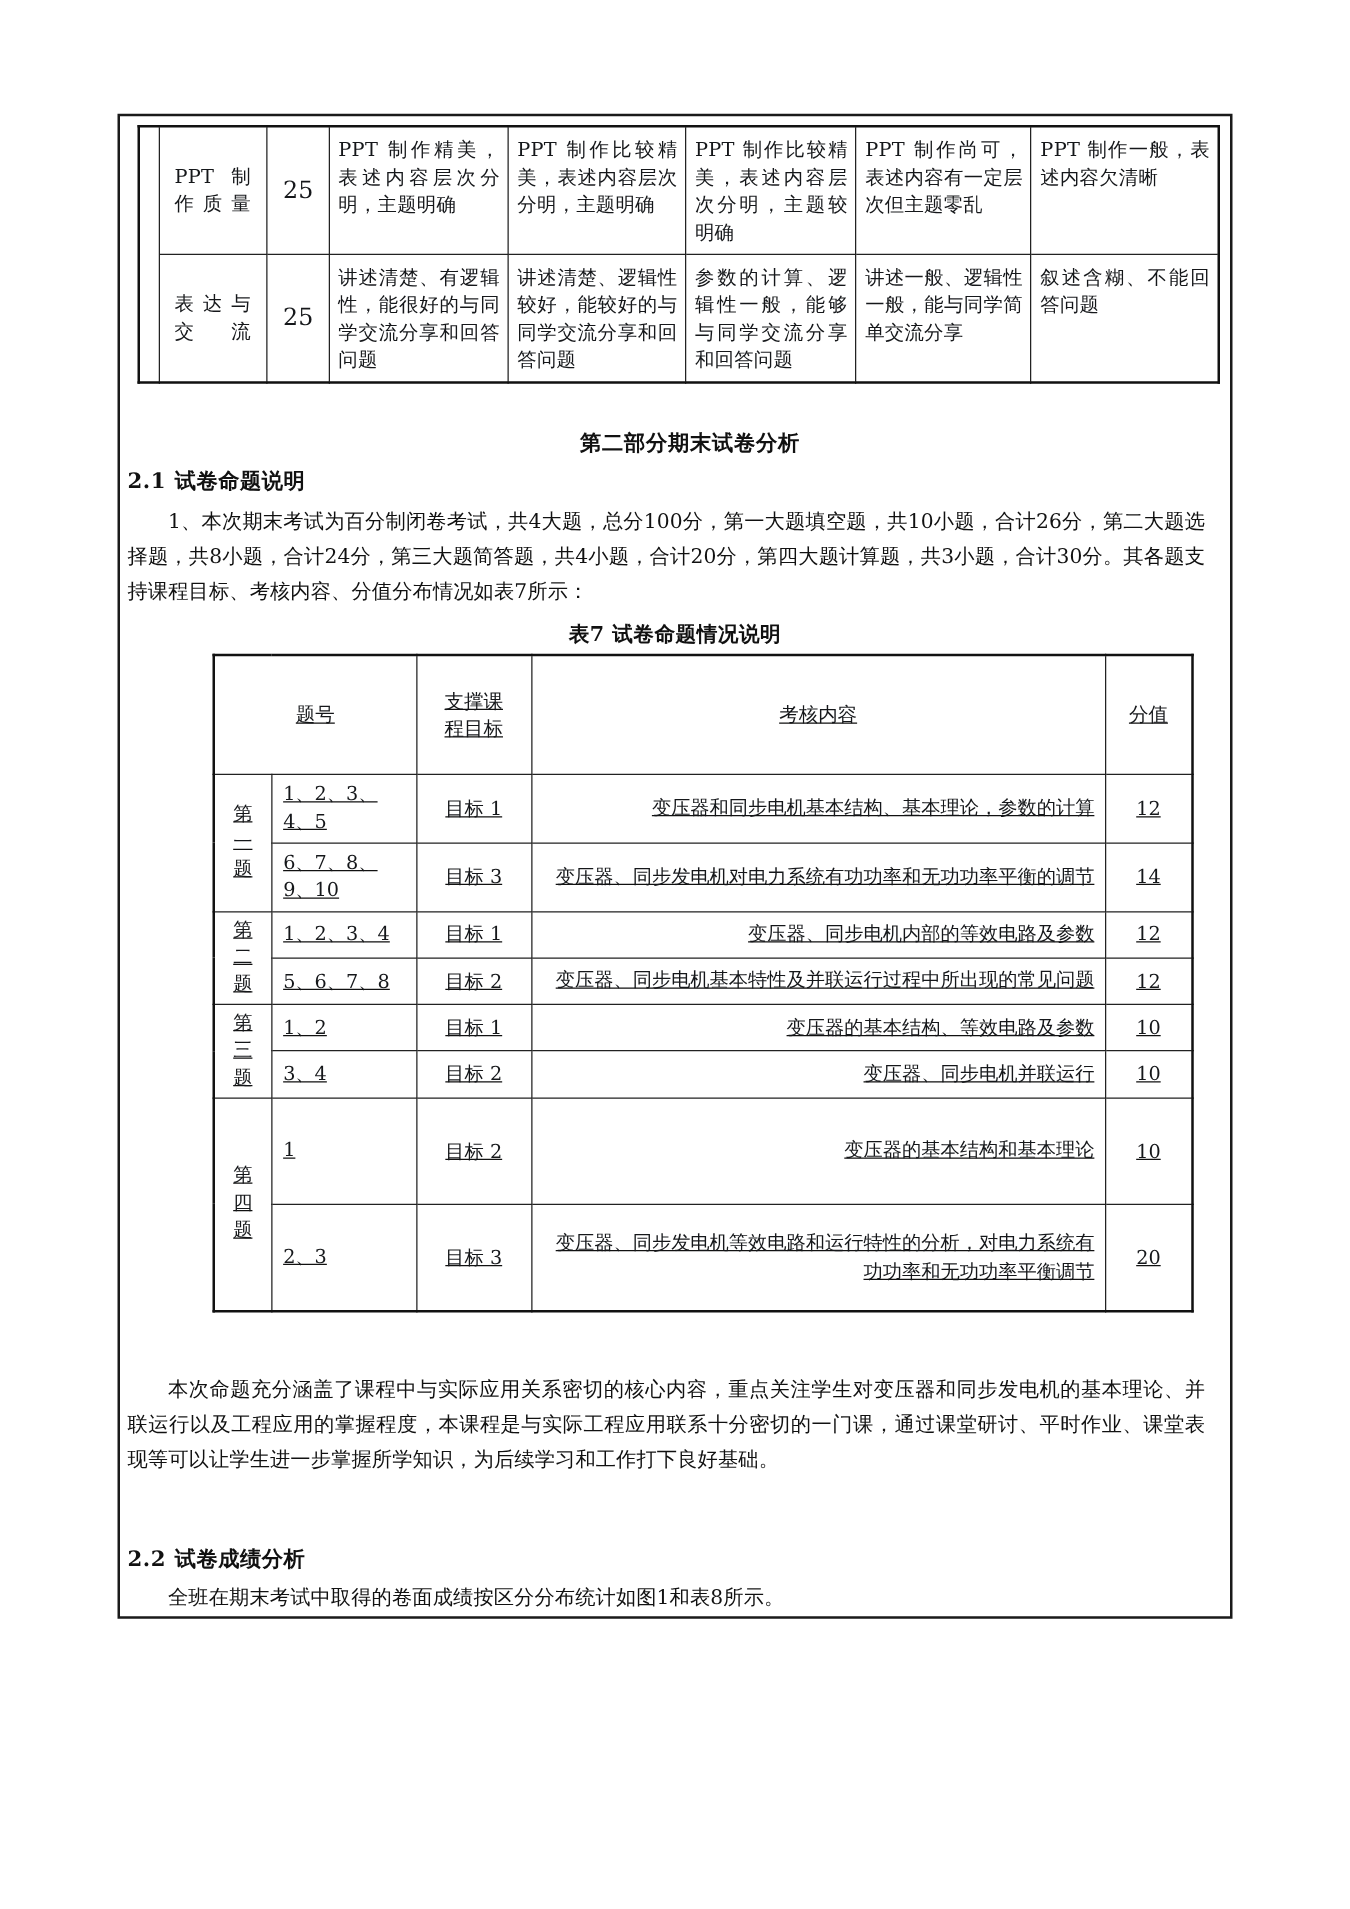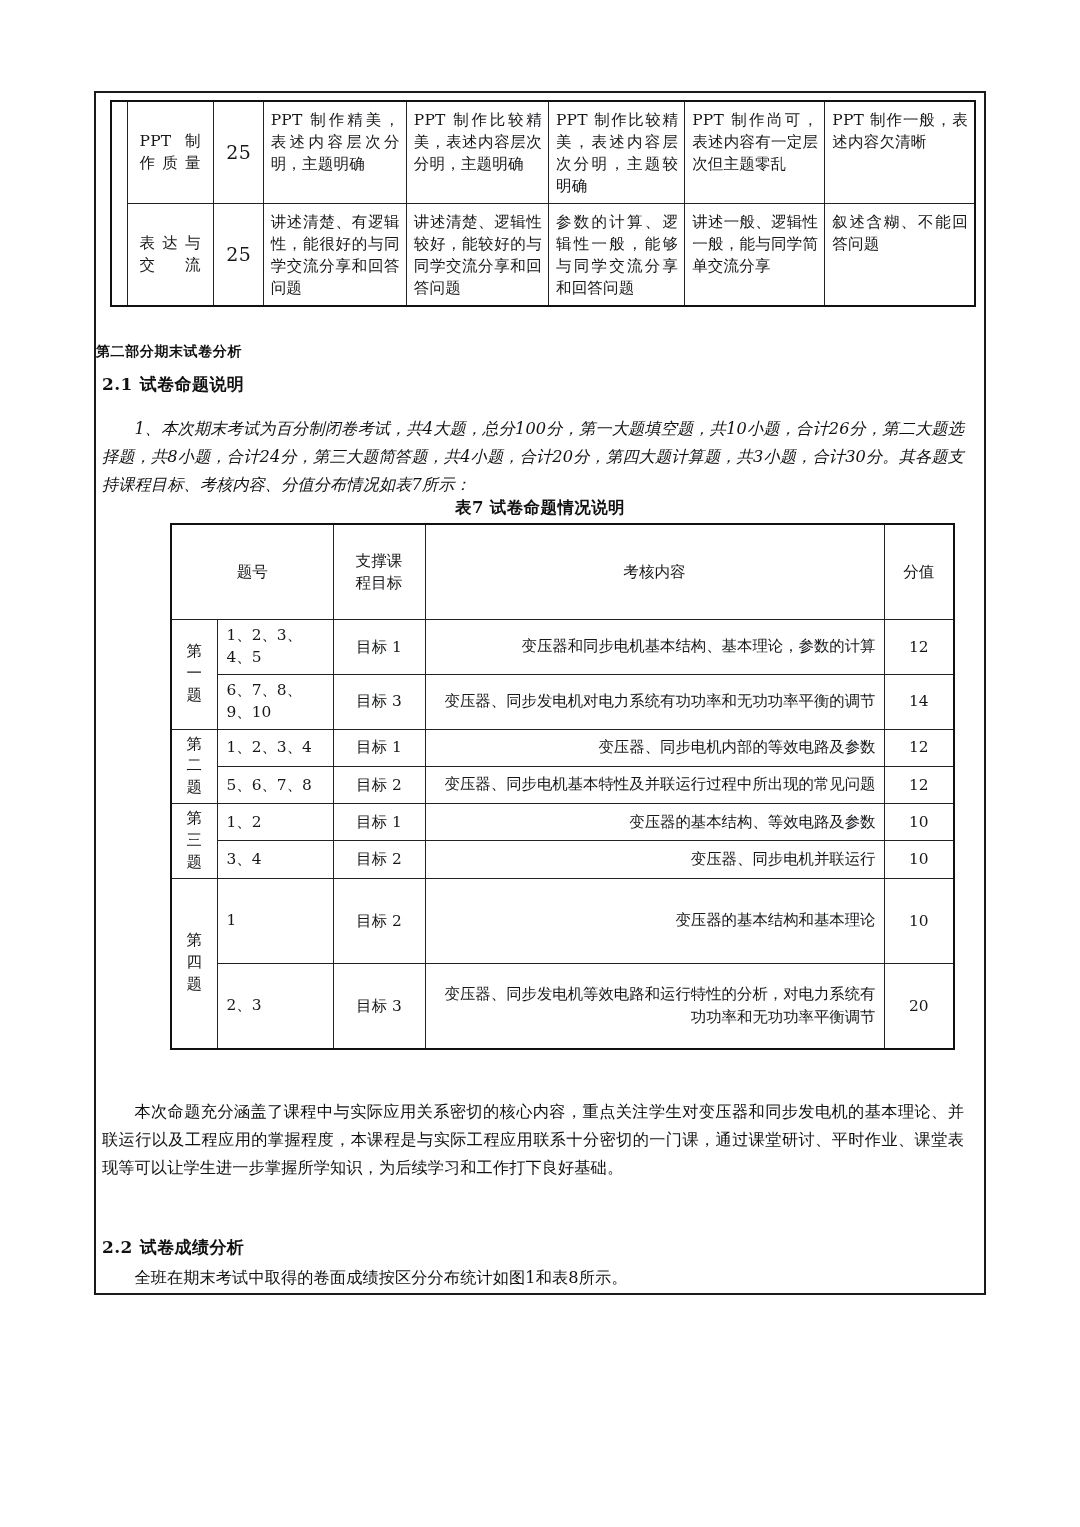--- a/index.html
+++ b/index.html
@@ -83,23 +83,25 @@
     border-top: none;
     border-bottom: none;
   }
 
   
   .part-heading {
     position: absolute;
     left: 0;
     top: 250px;
     width: 100%;
-    font-size: 14px;
+    text-align: center;
+    font-size: 17px;
     font-weight: bold;
     letter-spacing: 0.6px;
+    padding-left: 12px;
   }
 
   
   .sec-heading {
     position: absolute;
     font-size: 17px;
     font-weight: bold;
     letter-spacing: 0.4px;
     left: 6px;
   }
@@ -111,21 +113,21 @@
   .body-para {
     position: absolute;
     left: 6px;
     width: 862px;
     font-size: 16.2px;
     line-height: 1.72;
     text-align: justify;
     text-indent: 2em;
     letter-spacing: 0.1px;
   }
-  .para-intro { top: 322px; font-style: italic; }
+  .para-intro { top: 310px; }
   .para-summary { top: 1005px; }
   .para-final {
     top: 1172px;
     line-height: 1.6;
   }
 
   
   .table-caption {
     position: absolute;
     left: 0;
@@ -142,20 +144,21 @@
   .t7-wrap {
     position: absolute;
     left: 74px;
     top: 430px;
     width: 783px;
   }
   .t7 {
     width: 100%;
     border: 2.2px solid #111;
     box-sizing: border-box;
+    text-decoration: underline;
   }
   .t7 td {
     font-size: 15.4px;
     line-height: 1.45;
     padding: 5px 7px;
   }
   .t7 .th-cell {
     text-align: center;
     font-size: 15.6px;
     height: 86px;

